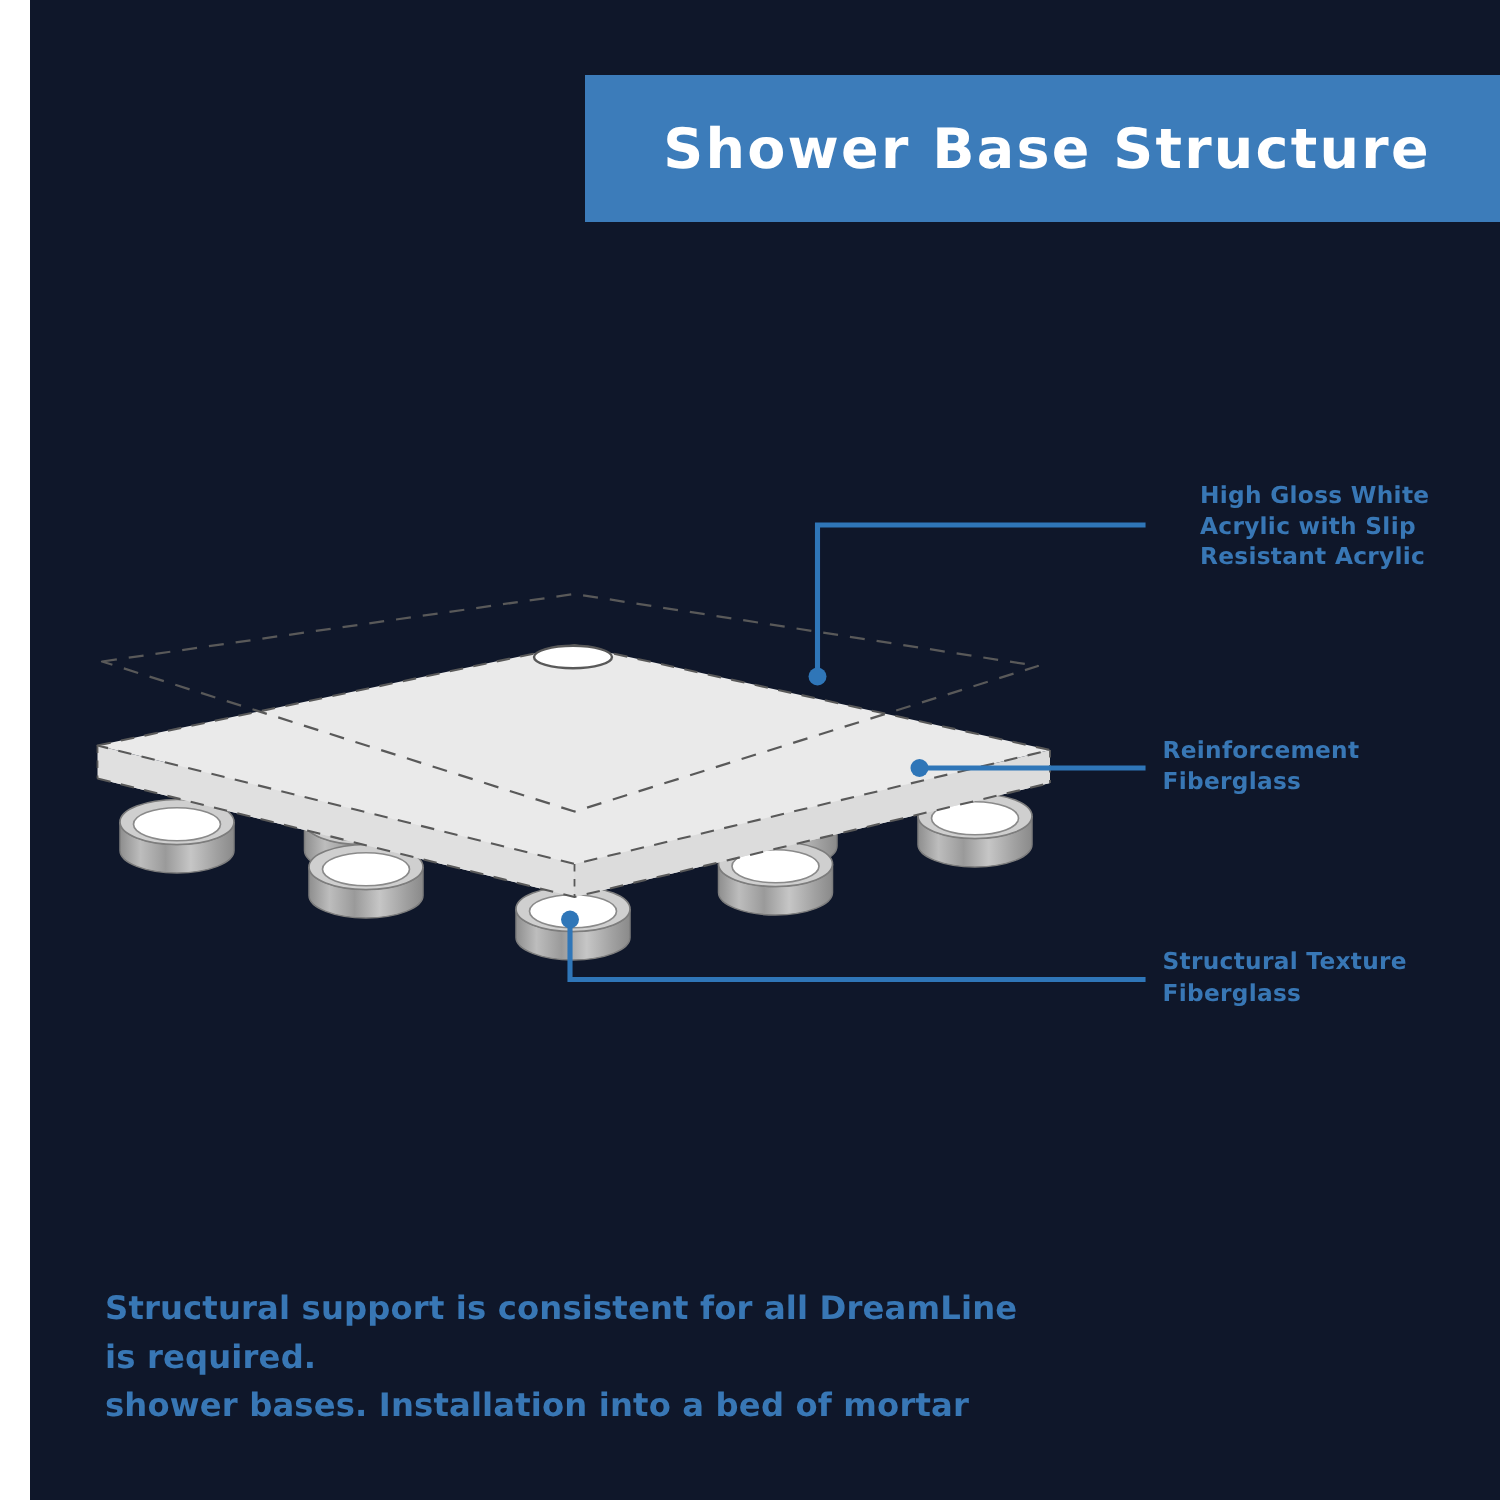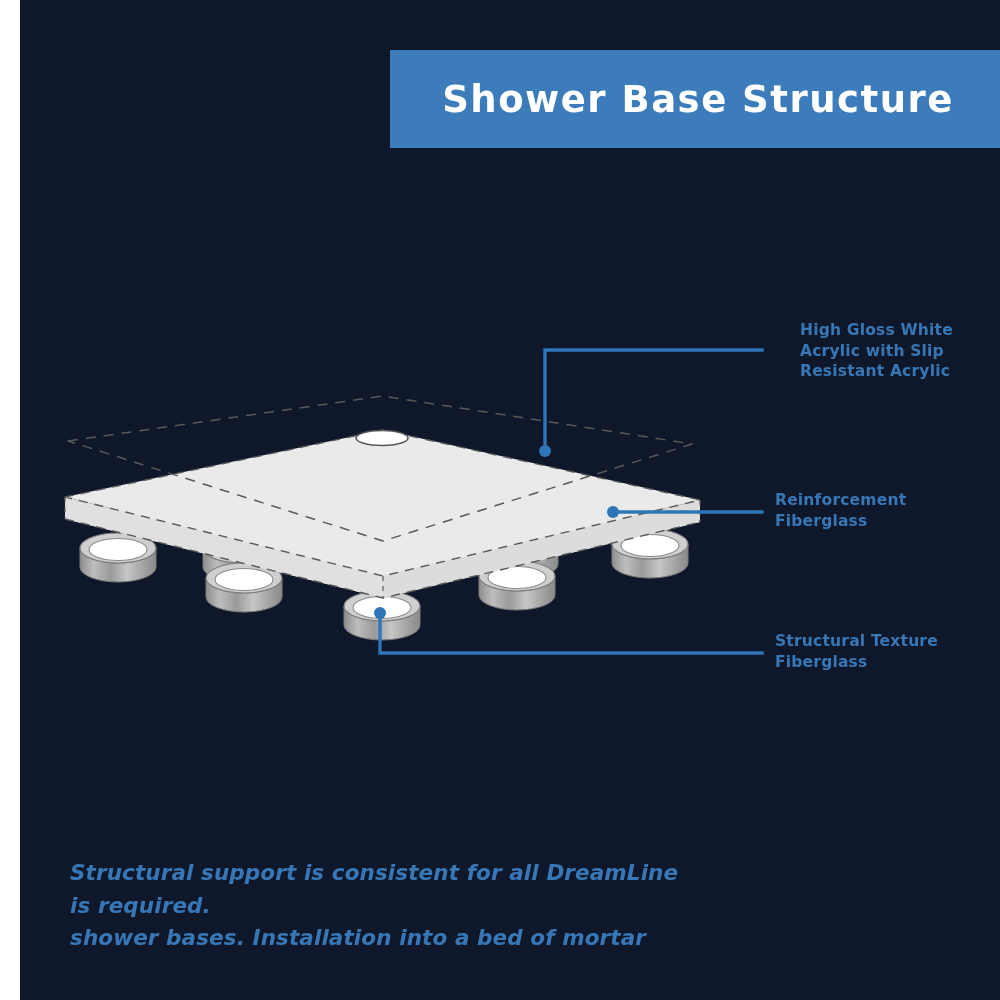--- a/index.html
+++ b/index.html
@@ -74,21 +74,21 @@
     left: 50px;
     top: 857px;
     width: 620px;
     color: #3877b5;
     font-family: "DejaVu Sans", sans-serif;
     font-size: 21.5px;
     font-weight: bold;
     line-height: 1.52;
     letter-spacing: 0.1px;
   }
-  .caption-line { display: block; white-space: nowrap; font-style: italic; }
+  .caption-line { display: block; white-space: nowrap; }
 </style>
 </head>
 <body>
 
 <div id="page">
 
   <div id="title-banner">
     <div id="title-text">Shower Base Structure</div>
   </div>
 

